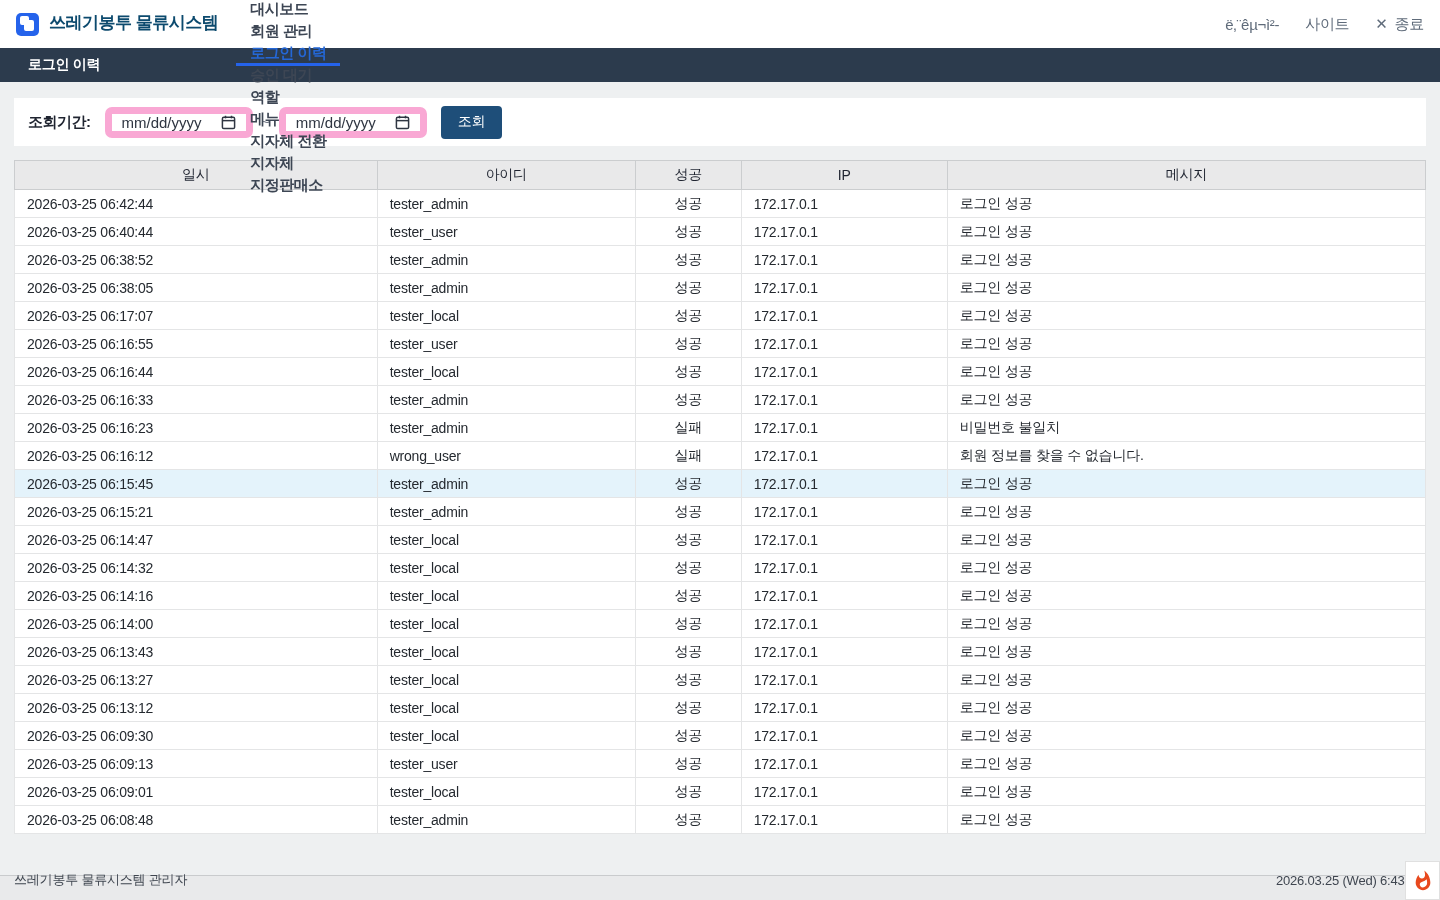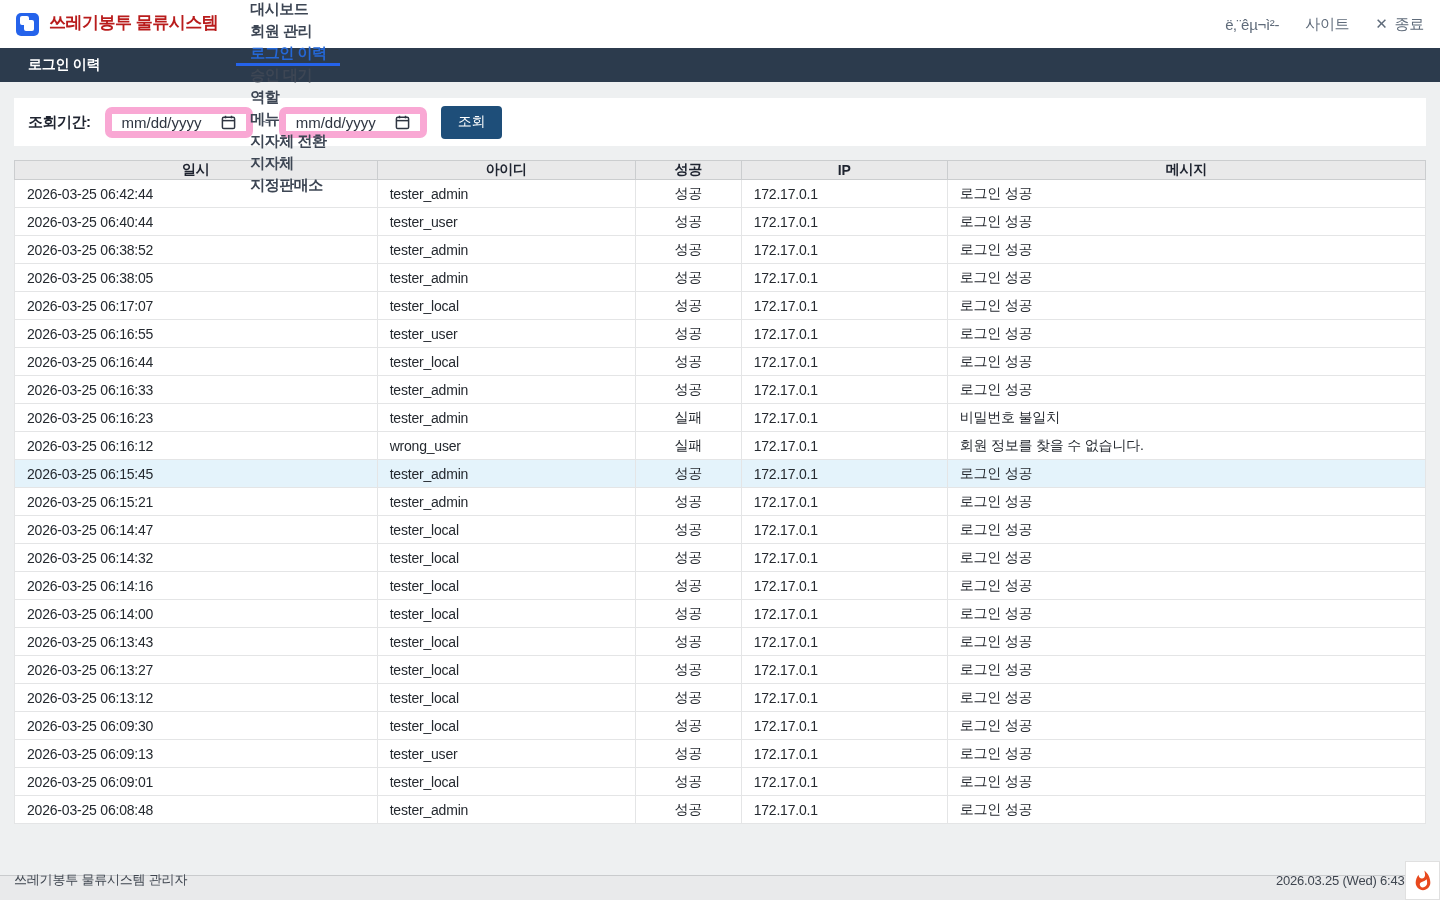--- a/index.html
+++ b/index.html
@@ -8,21 +8,21 @@
 
   
   .top-header { height:48px; background:#ffffff; display:flex; align-items:center;
                 padding:0 16px; position:relative; }
   .logo { width:23px; height:23px; background:#2563eb; border-radius:5px;
           position:relative; flex:0 0 auto; }
   .logo::before { content:""; position:absolute; left:4px; top:3px; width:9px; height:9px;
                   background:#fff; border-radius:2px; }
   .logo::after  { content:""; position:absolute; left:8px; top:7px; width:10px; height:11px;
                   background:#fff; border-radius:2px; }
-  .app-title { font-size:17px; font-weight:bold; color:#b91c1c; margin:0 10px 4px 10px;
+  .app-title { font-size:17px; font-weight:bold; color:#0c4a6e; margin:0 10px 4px 10px;
                letter-spacing:-0.5px; white-space:nowrap; }
   .main-nav { display:flex; align-items:stretch; height:48px; margin-left:8px;flex-direction:column; }
   .nav-item { display:flex; align-items:center; padding:0 14px; font-size:15px;
               color:#3d4654; font-weight:600; cursor:pointer; border-bottom:3px solid transparent;
               letter-spacing:-0.5px; white-space:nowrap; }
   .nav-item.active { color:#2467d6; border-bottom-color:#2563eb; }
   .header-right { margin-left:auto; display:flex; align-items:center; gap:26px;
                   font-size:15px; color:#5f6b7a; letter-spacing:-0.3px; }
   .exit-group { display:flex; align-items:center; gap:7px; cursor:pointer; }
   .x-icon { font-size:15px; color:#5f6b7a; }
@@ -44,22 +44,22 @@
   .cal-icon { width:15px; height:15px; display:block; }
   .tilde { margin:0 9px; color:#6b7280; font-size:14px; }
   .search-btn { margin-left:14px; background:#1e4e79; color:#fff; border:none;
                 border-radius:4px; padding:0 17px; height:33px; font-size:14px;
                 cursor:pointer; font-family:inherit; letter-spacing:-0.3px; }
 
   
   .table-wrap { margin:0 14px; }
   table.log-table { width:100%; border-collapse:collapse; background:#fff;
                     border:1px solid #cfd1d3; table-layout:fixed; }
-  .log-table th { background:#e9e9ea; font-size:14px; font-weight:bold; color:#1f2430;
-                  height:19px; border:1px solid #cbcdcf; text-align:center;
+  .log-table th { background:#e9e9ea; font-size:14px; font-weight:normal; color:#1f2430;
+                  height:29px; border:1px solid #cbcdcf; text-align:center;
                   letter-spacing:-0.3px; }
   .log-table td { font-size:14px; color:#24292f; height:28px; border:1px solid #e4e5e6;
                   padding:0 0 0 12px; letter-spacing:-0.2px; white-space:nowrap;
                   overflow:hidden; }
   .log-table td.center { text-align:center; padding:0; }
   .log-table tr.highlight td { background:#e4f3fb; }
 
   
   .footer { position:fixed; left:0; bottom:0; width:1440px; height:25px;
             background:#e9eaeb; border-top:1px solid #c9cbcd; display:flex;

